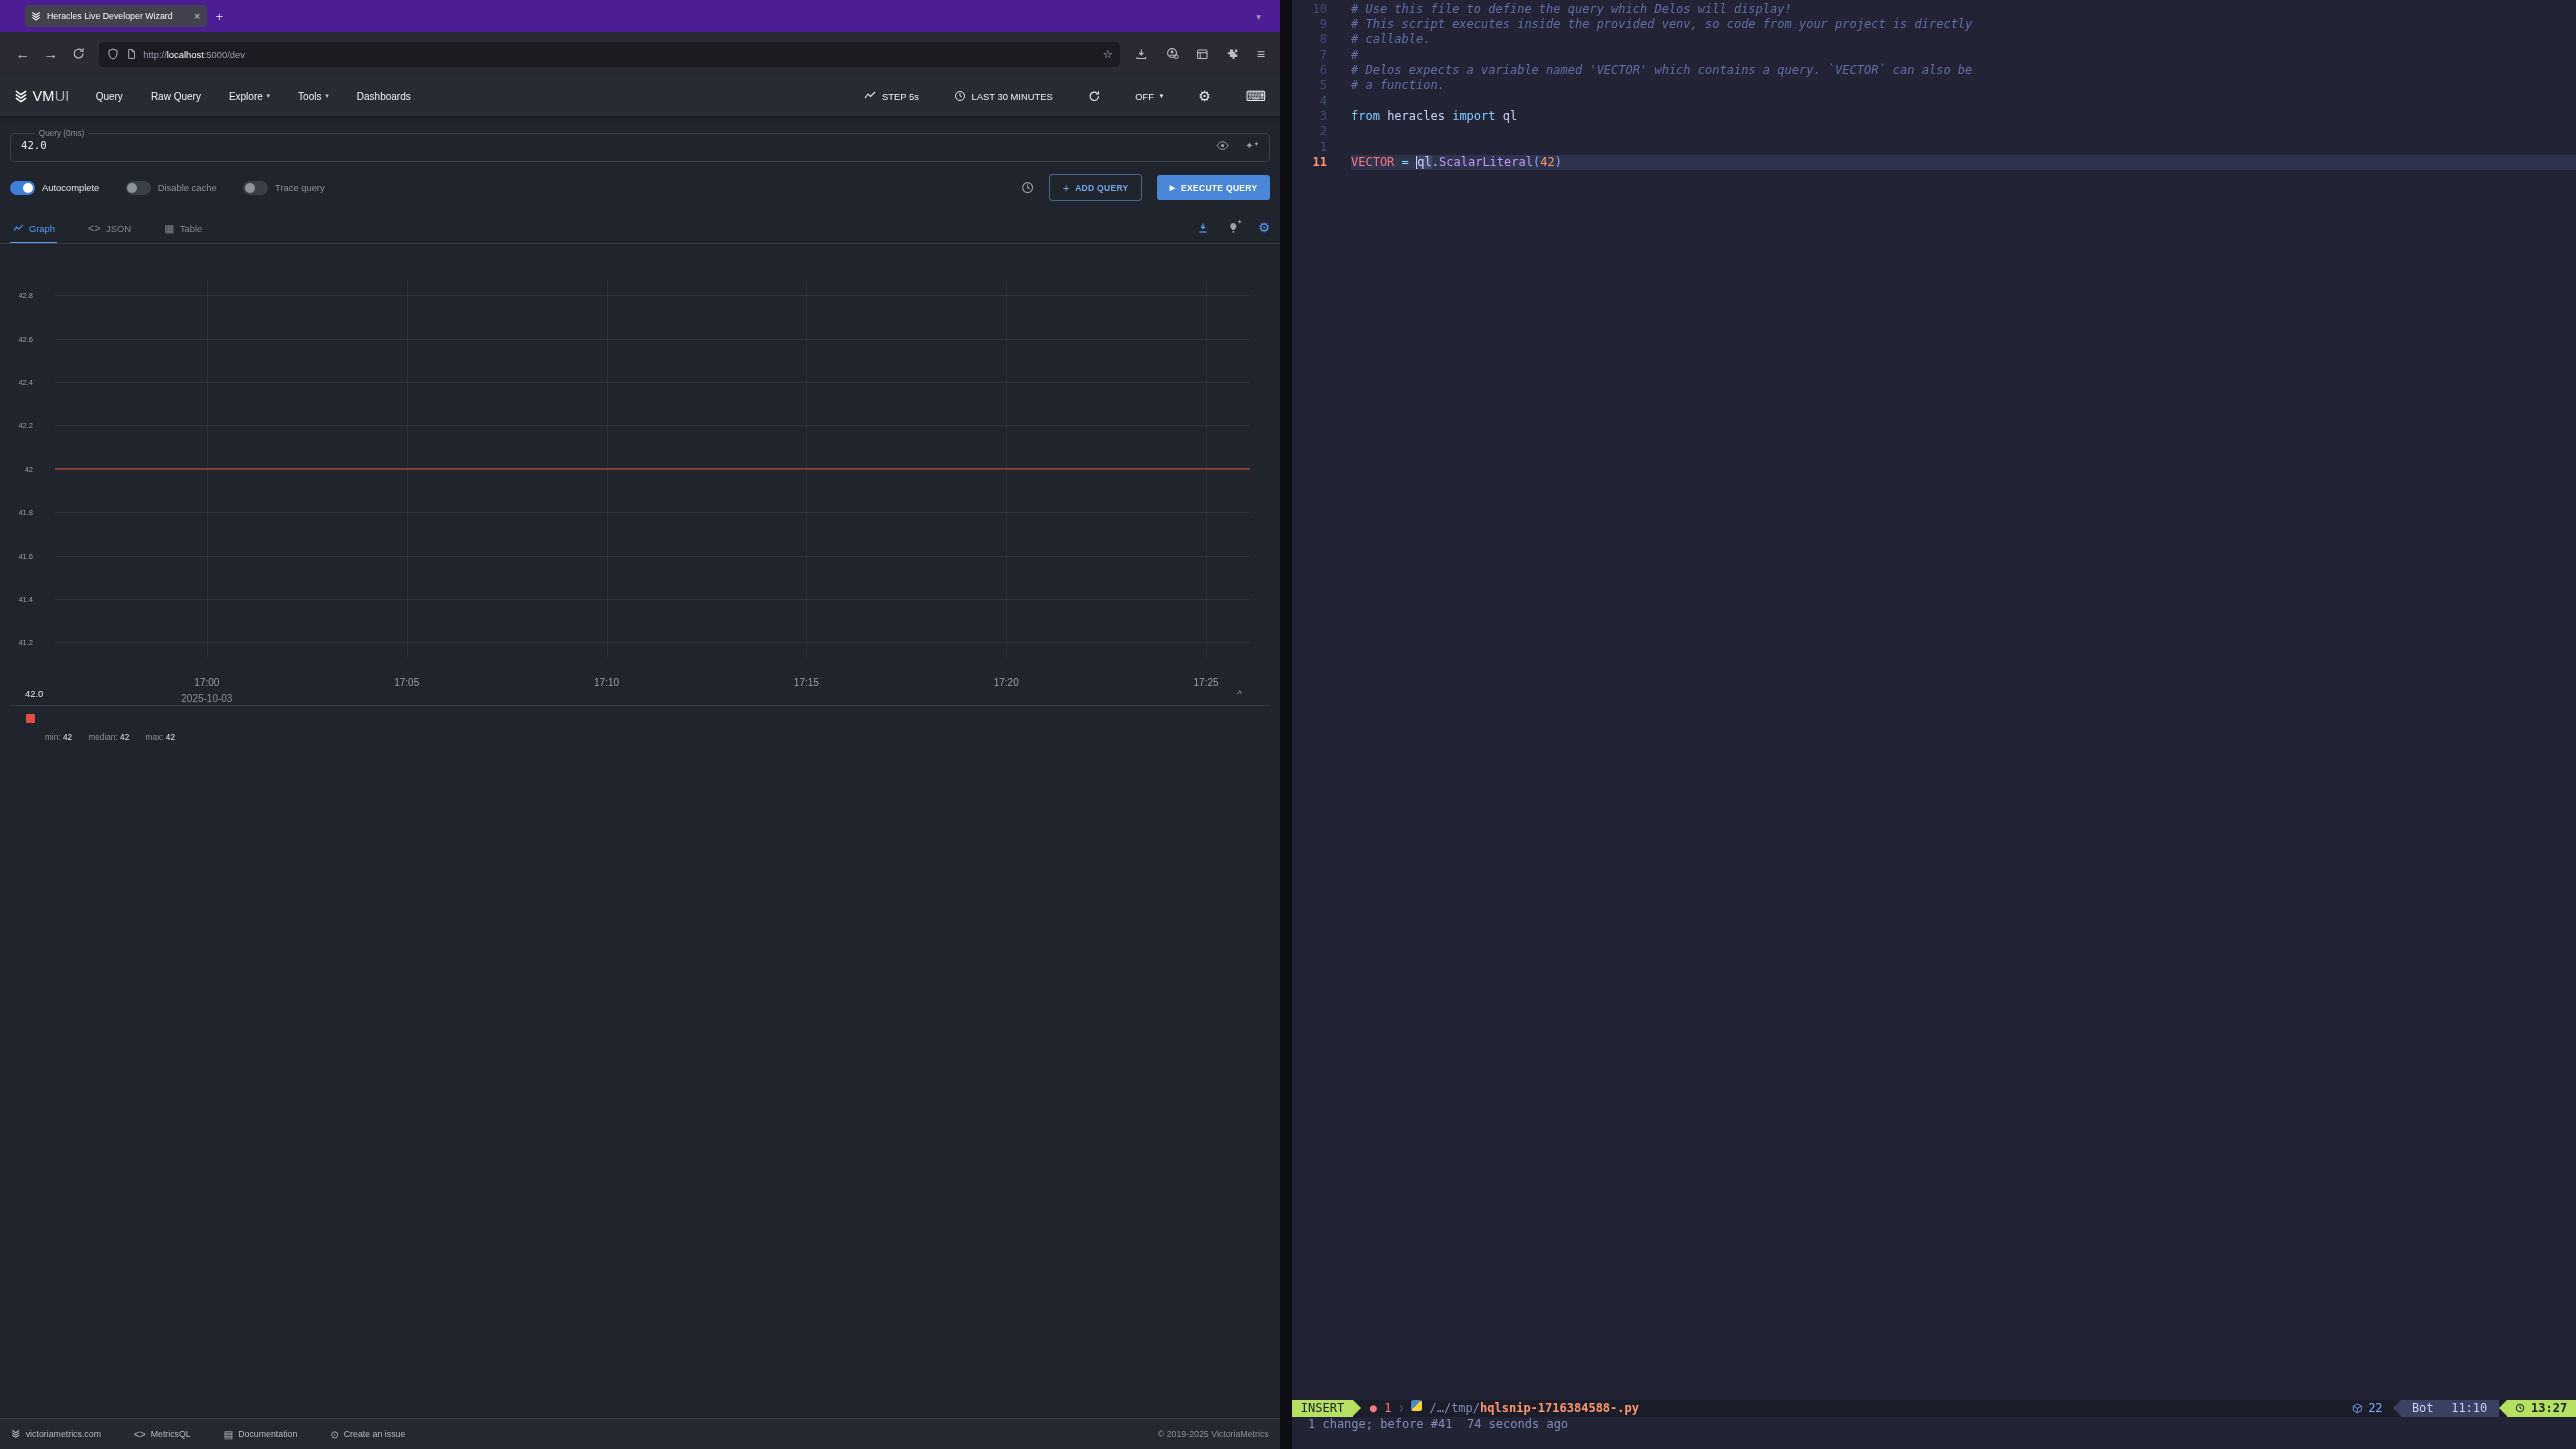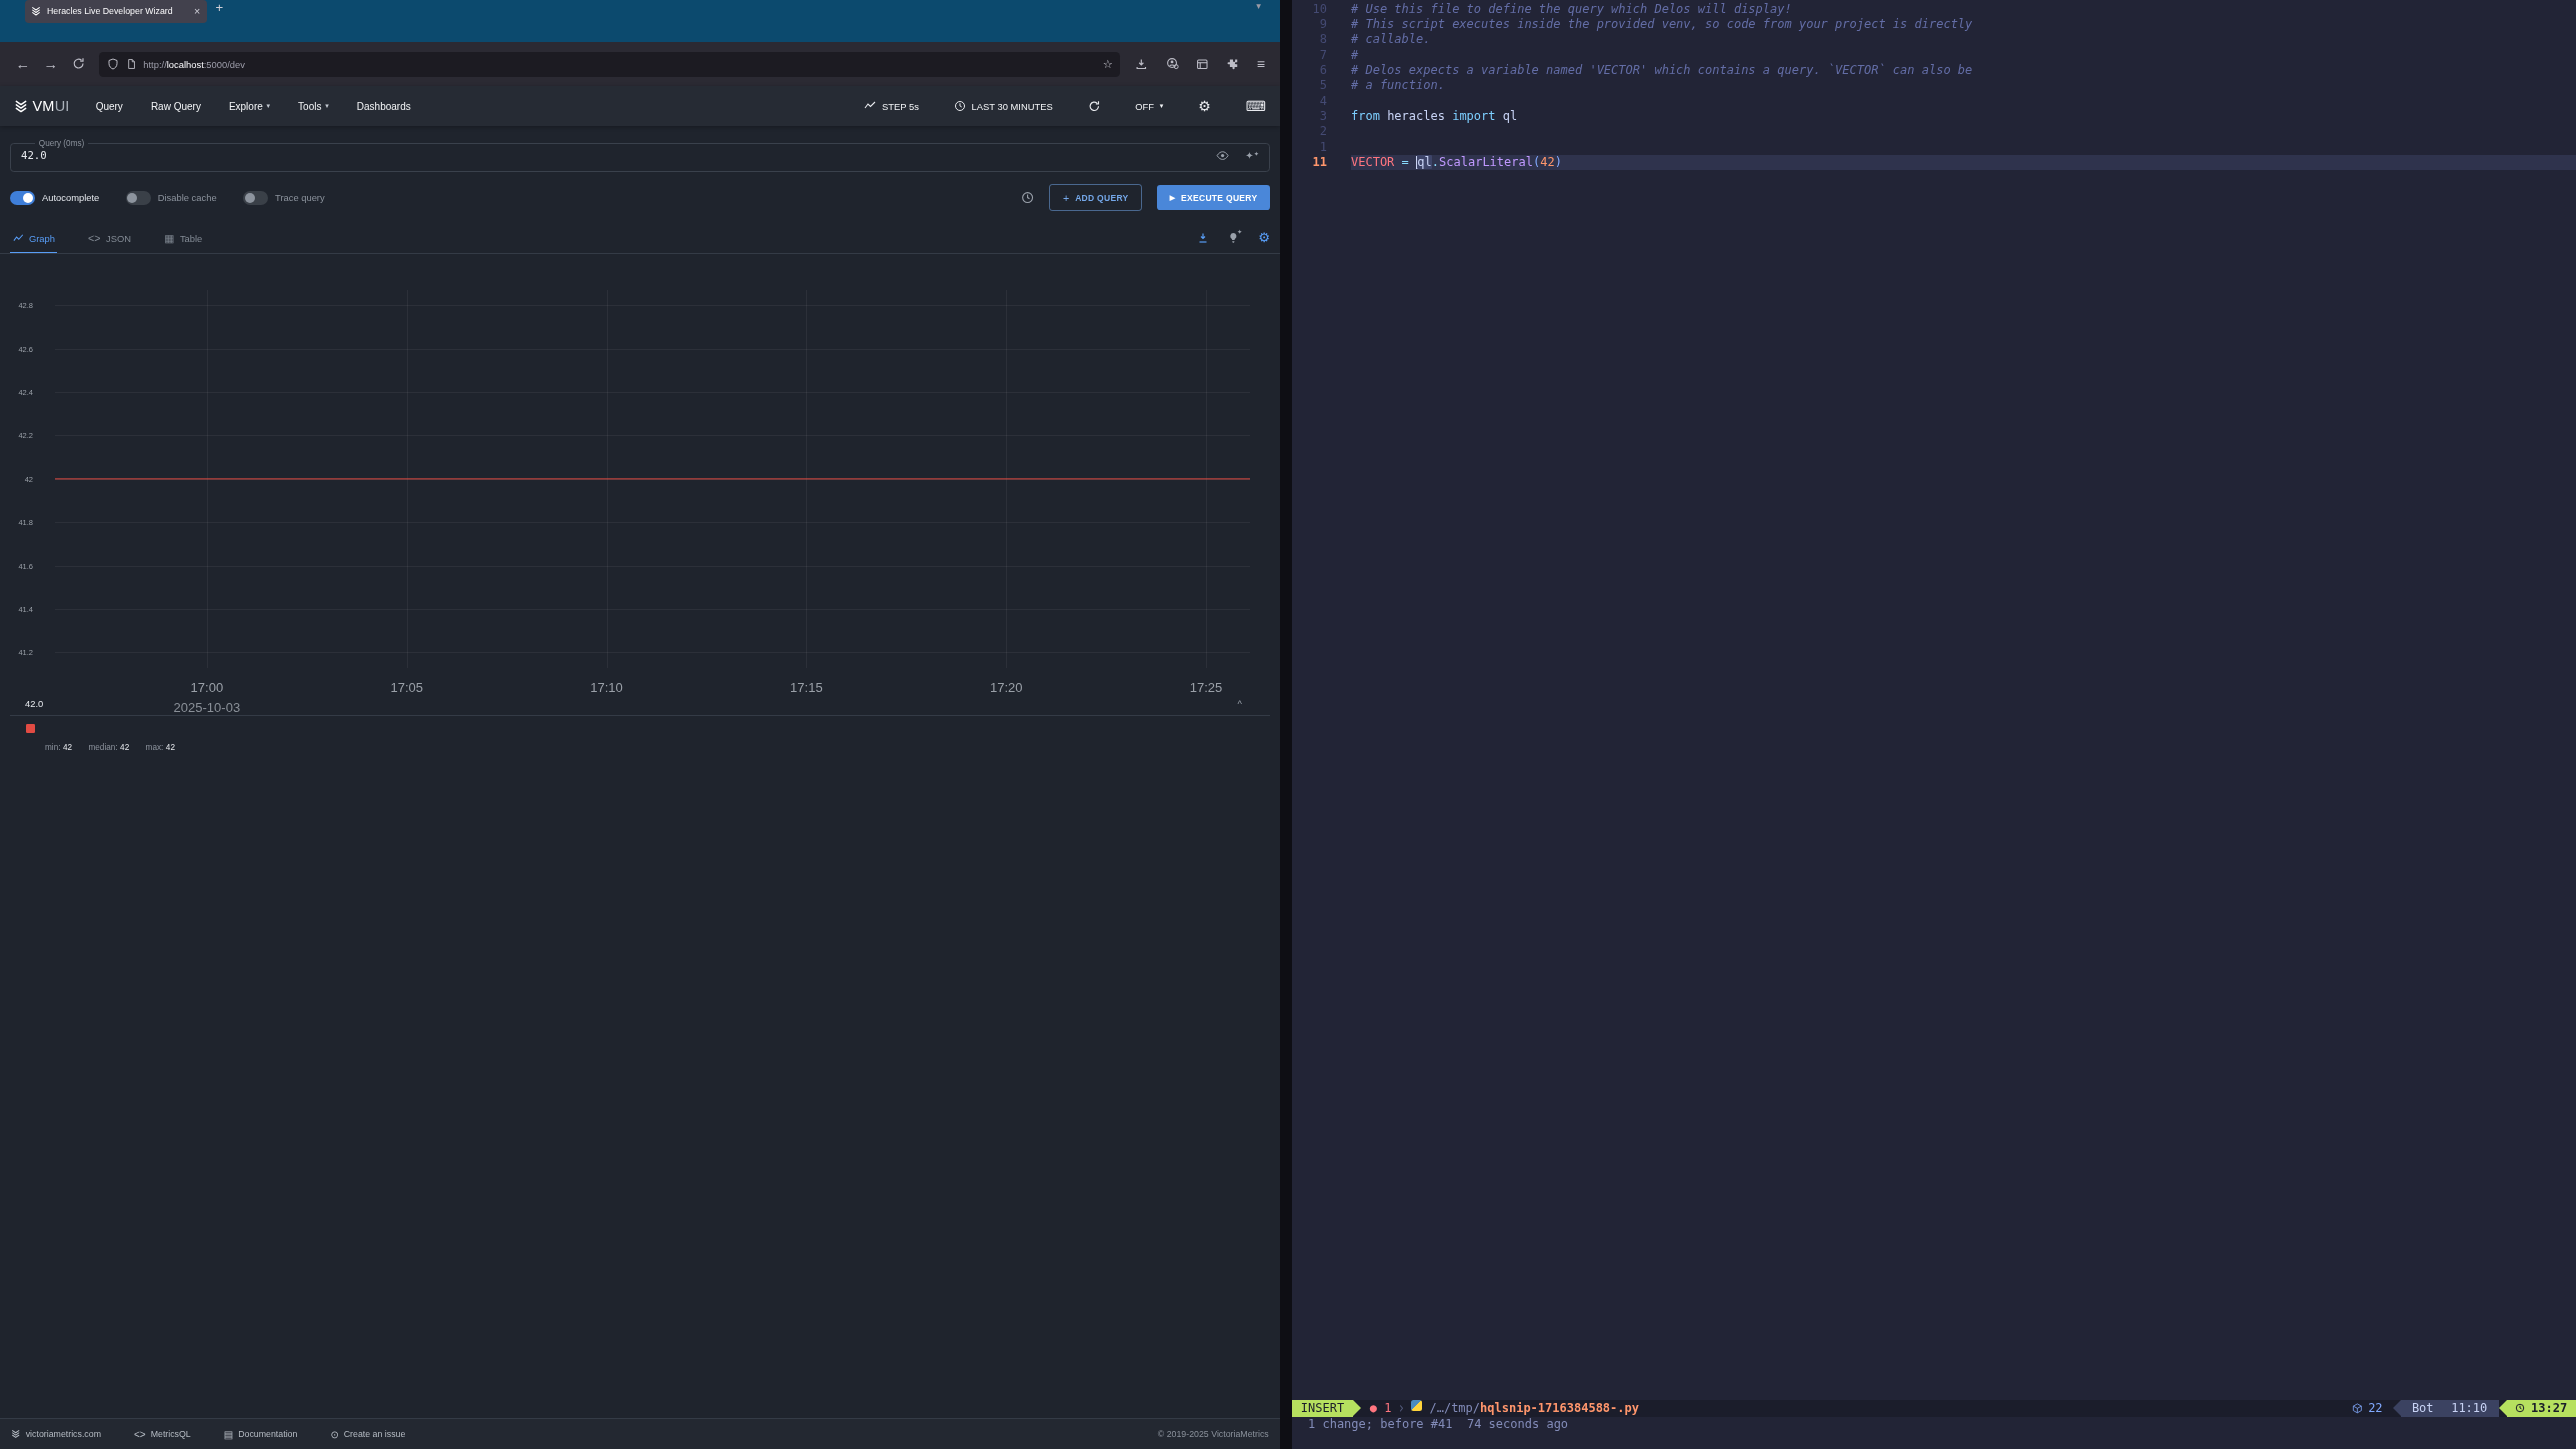--- a/index.html
+++ b/index.html
@@ -2,21 +2,21 @@
 <html style="font-size:10px"><head>
 <meta charset="utf-8">
 <style>
   html,body{margin:0;padding:0}
   body{width:2576px;height:1449px;position:relative;background:#0e0e14;overflow:hidden;
        font-family:"Liberation Sans",sans-serif;-webkit-font-smoothing:antialiased}
   svg{display:block}
 
   
   .browser{position:absolute;left:0;top:0;width:1280px;height:1449px;display:flex;flex-direction:column;background:#1f242d}
-  .tabstrip{height:42px;background:#0c4a6e;display:flex;align-items:flex-start;flex:0 0 auto}
+  .tabstrip{height:32px;background:#4c1d95;display:flex;align-items:center;flex:0 0 auto}
   .tab{margin-left:25px;width:169px;height:22.6px;background:#42414d;border-radius:3.8px;display:flex;align-items:center;
        padding:0 6.3px;gap:5.7px;color:#f9f9fb;font-size:8.8px}
   .tab .title{flex:1;white-space:nowrap;overflow:hidden}
   .tab .close{color:#cfcfd8;font-size:10.7px}
   .newtab{margin-left:8.8px;color:#cfcfd8;font-size:13.2px}
   .tabs-chevron{margin-left:auto;margin-right:19px;color:#9a9aa6;font-size:9.4px}
 
   .navbar{height:44px;background:#2b2a33;display:flex;align-items:center;padding:0 8.8px;flex:0 0 auto}
   .nav-btn{width:28px;display:flex;justify-content:center;color:#bdbdc7;font-size:14.5px}
   .urlbar{flex:1;height:25px;background:#1c1b22;border-radius:4.4px;display:flex;align-items:center;
@@ -77,21 +77,21 @@
   .bulb-wrap{position:relative}
   .bulb-spark{position:absolute;right:-3.1px;top:-3.8px;font-size:6.3px;color:#9aa1ab}
 
   
   .chart{position:relative;height:440px;margin:0 30px 0 10px;flex:0 0 auto}
   #plot{position:absolute;left:45px;right:0;top:36px;bottom:26.4px}
   .hgrid{position:absolute;left:0;right:0;height:0.6px;background:rgba(255,255,255,.06)}
   .vgrid{position:absolute;top:0;bottom:0;width:0.6px;background:rgba(255,255,255,.06)}
   #yaxis{position:absolute;left:0;top:36px;bottom:26.4px;width:36px}
   .ylabel{position:absolute;right:13px;transform:translateY(-50%);font-size:7.5px;color:#9aa0a8}
-  .xlabel{position:absolute;top:100%;margin-top:10px;transform:translateX(-50%);font-size:13px;color:#9aa0a8;text-align:center;line-height:1.6}
+  .xlabel{position:absolute;top:100%;margin-top:17px;transform:translateX(-50%);font-size:10px;color:#9aa0a8;text-align:center;line-height:1.6}
   .xsub{color:#8a9098}
   .series-line{position:absolute;left:0;right:0;height:1.3px;transform:translateY(-0.6px)}
 
   
   .legend{padding:0 10px;flex:0 0 auto}
   .legend-head{display:flex;align-items:center;padding:3.8px 28px 3.8px 15px}
   .legend-title{font-size:9.4px;color:#e7eaee}
   .legend-caret{margin-left:auto;color:#9aa1ab;font-size:9.4px}
   .legend-divider{height:0.6px;background:#343b46;margin-top:2.5px}
   .legend-series{display:flex;align-items:center;margin:8.8px 0 0 16.4px}

